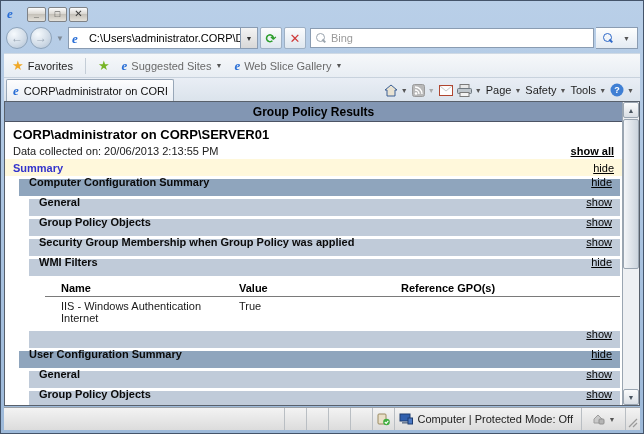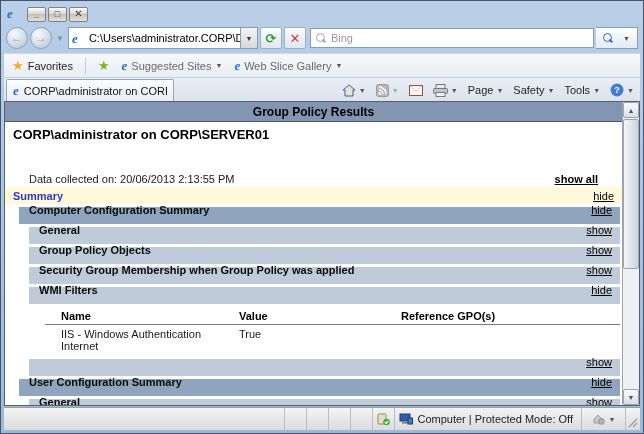--- a/index.html
+++ b/index.html
@@ -56,31 +56,31 @@
   .drop7{ font-size:7px; color:#555; }
 
   
   .tabrow{ height:24px; display:flex; align-items:stretch; background:linear-gradient(#e9eef5,#dbe3ec);
     border-top:1px solid #c8d2dd; padding:1px 2px 0 2px;}
   .tab{ width:168px; display:flex; align-items:center; gap:5px; padding:0 6px;
     border:1px solid #98a7b8; border-bottom:none; border-radius:2px 2px 0 0;
     background:linear-gradient(#fdfdfe,#e9eef4); color:#111;}
   .tab-title{ white-space:nowrap; overflow:hidden; }
   .tab-spacer{ width:46px; border-bottom:none; }
-  .cmdbar{ margin-left:auto; display:flex; align-items:center; gap:6px; padding-right:2px; color:#1f1f1f;}
+  .cmdbar{ margin-left:auto; display:flex; align-items:center; padding-right:2px; color:#1f1f1f;}
   .cmd{ display:flex; align-items:center; gap:3px; padding:1px 2px;}
   .cmd svg{ display:block; }
 
   
   .viewport{ flex:1; background:#fff; border:1px solid #58606b; display:flex; overflow:hidden; }
   .content{ flex:1; overflow:hidden; position:relative; background:#fff; }
   .banner{ height:20px; line-height:20px; text-align:center; font-weight:bold; font-size:12px;
     color:#000000; background:#8296b3; border-bottom:1px solid #4c5465;}
   .rpt-heading{ height:21px; padding:5px 8px 0 8px; font-size:13px; font-weight:bold; color:#000;}
-  .collected{ height:16px; display:flex; align-items:center; padding:0 24px; color:#202020;margin-top:28px;}
+  .collected{ height:16px; display:flex; align-items:center; padding:0 8px; color:#202020;}
   .showall{ margin-left:auto; font-weight:bold; text-decoration:underline; color:#000;}
   .rowlink{ margin-left:auto; text-decoration:underline; color:#000; font-weight:normal;}
   .sumrow{ height:17px; display:flex; align-items:center; background:#fff8db; padding:0 8px;}
   .sumlabel{ color:#3333cc; font-weight:bold;}
   .secrow{ height:17px; display:flex; align-items:center; font-weight:bold; color:#0a0a0a;
     padding:0 8px 12px 10px; margin-top:3px; margin-right:2px;}
   .lvl1{ margin-left:14px; background:#8fa5bd; }
   .lvl2{ margin-left:24px; background:#c0cbd9; }
   .wmitable{ margin:3px 2px 0 40px; background:#fff; }
   .wmihead{ display:flex; font-weight:bold; padding:3px 0 2px 16px; border-bottom:1px solid #7a7a7a;}

